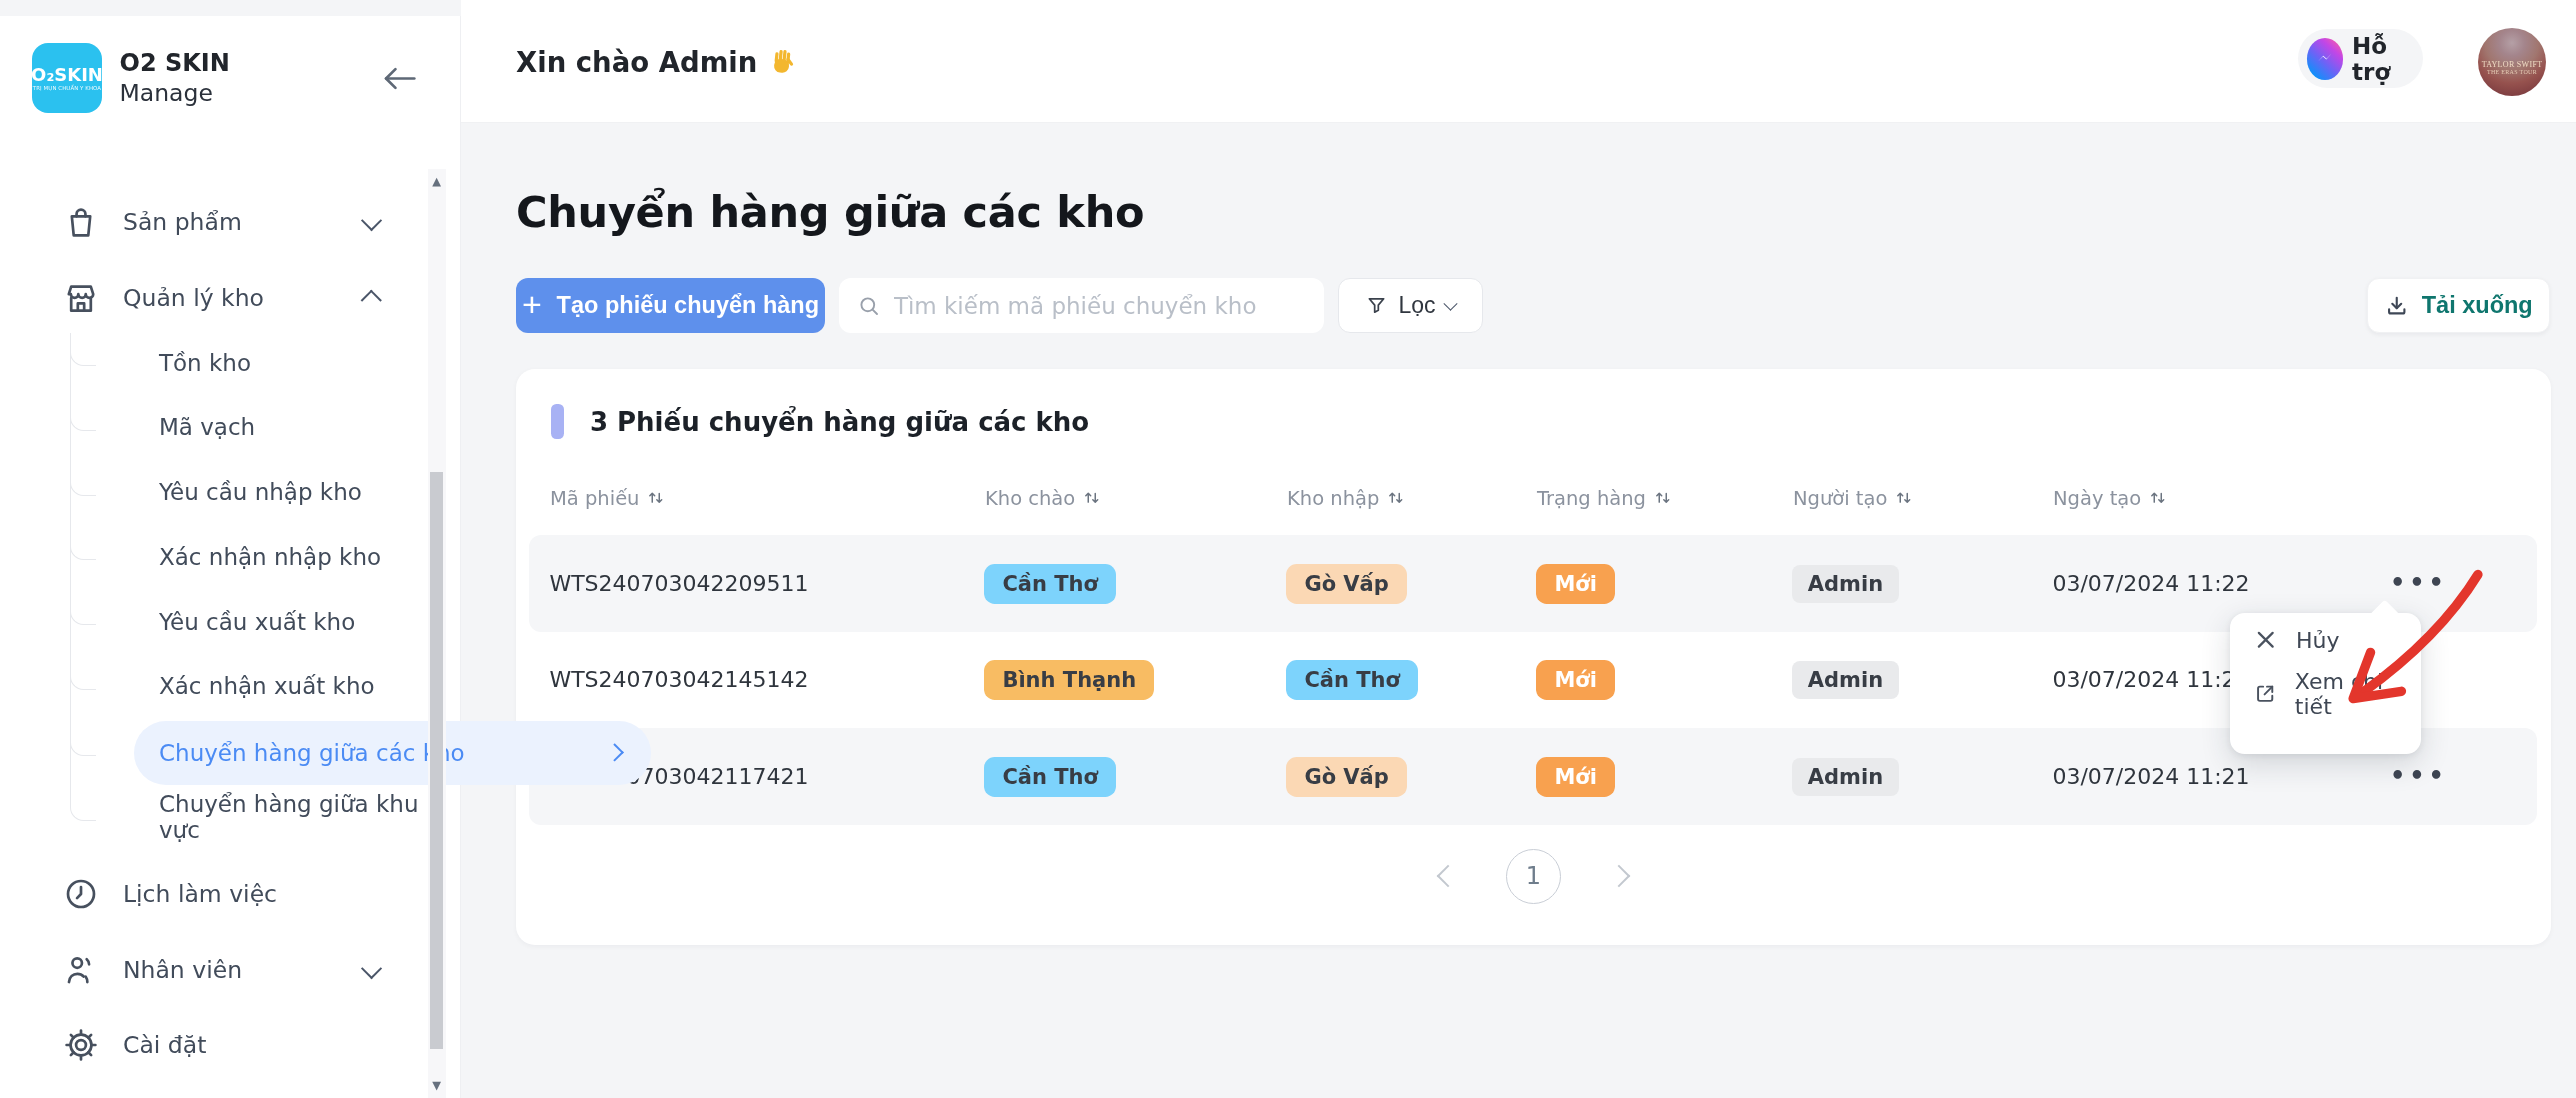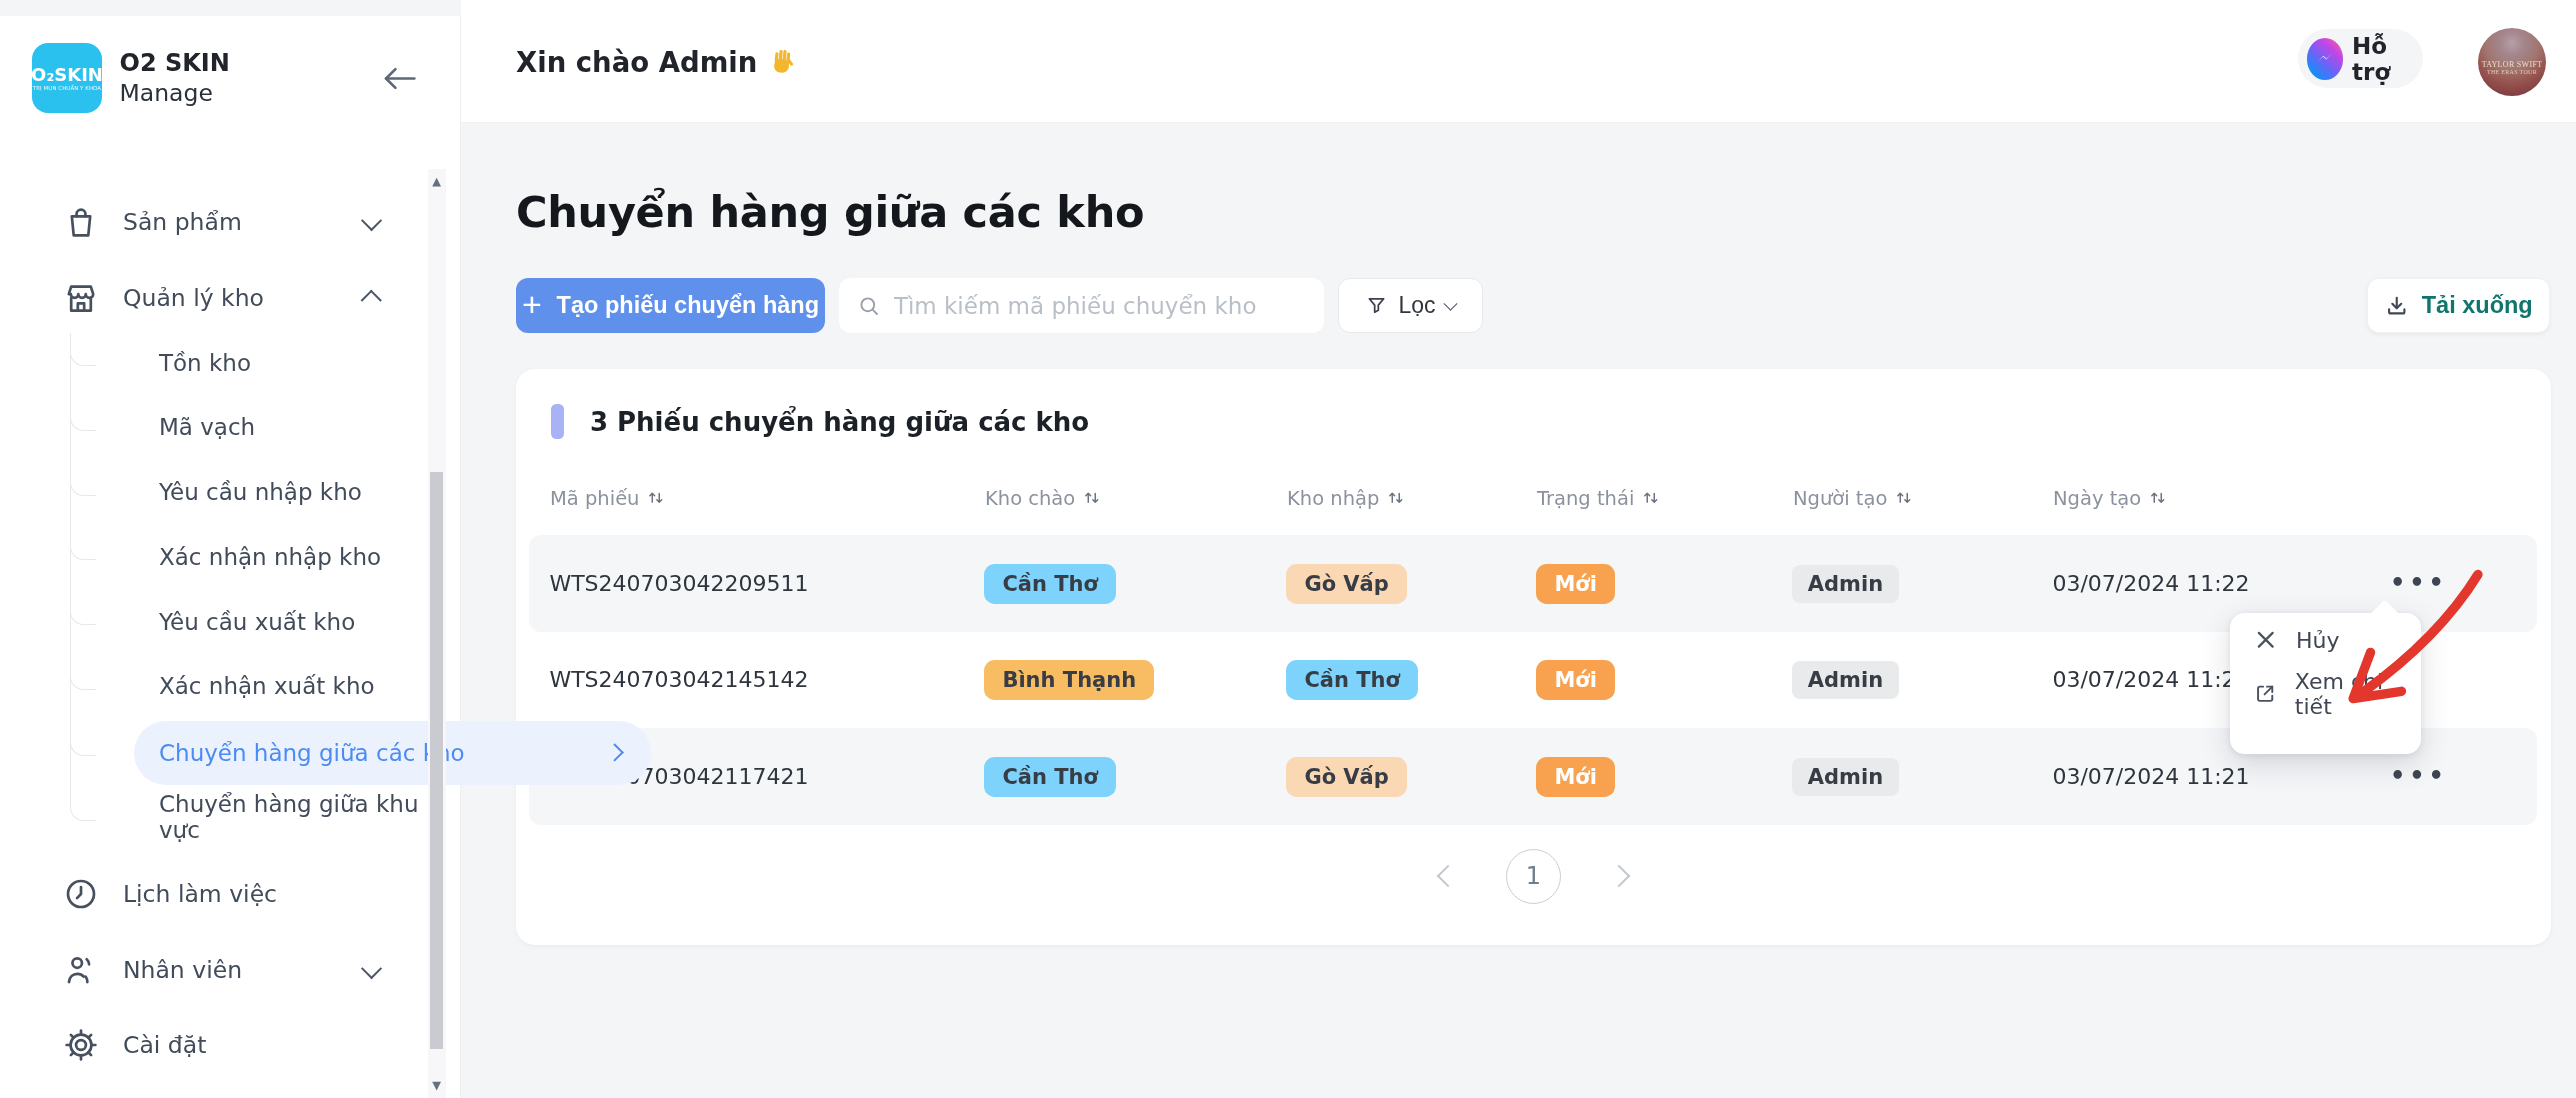--- a/index.html
+++ b/index.html
@@ -296,21 +296,21 @@
             </svg>
           </span>
         <span class="th">
             <span>Kho nhập</span>
             <svg class="sort-ic" viewBox="0 0 20 20" fill="none" stroke="currentColor" stroke-width="1.7" stroke-linecap="round" stroke-linejoin="round">
               <path d="M6 15V5M3.2 7.8 6 5l2.8 2.8"></path>
               <path d="M14 5v10M11.2 12.2 14 15l2.8-2.8"></path>
             </svg>
           </span>
         <span class="th">
-            <span>Trạng thái</span>
+            <span>Trạng hàng</span>
             <svg class="sort-ic" viewBox="0 0 20 20" fill="none" stroke="currentColor" stroke-width="1.7" stroke-linecap="round" stroke-linejoin="round">
               <path d="M6 15V5M3.2 7.8 6 5l2.8 2.8"></path>
               <path d="M14 5v10M11.2 12.2 14 15l2.8-2.8"></path>
             </svg>
           </span>
         <span class="th">
             <span>Người tạo</span>
             <svg class="sort-ic" viewBox="0 0 20 20" fill="none" stroke="currentColor" stroke-width="1.7" stroke-linecap="round" stroke-linejoin="round">
               <path d="M6 15V5M3.2 7.8 6 5l2.8 2.8"></path>
               <path d="M14 5v10M11.2 12.2 14 15l2.8-2.8"></path>

